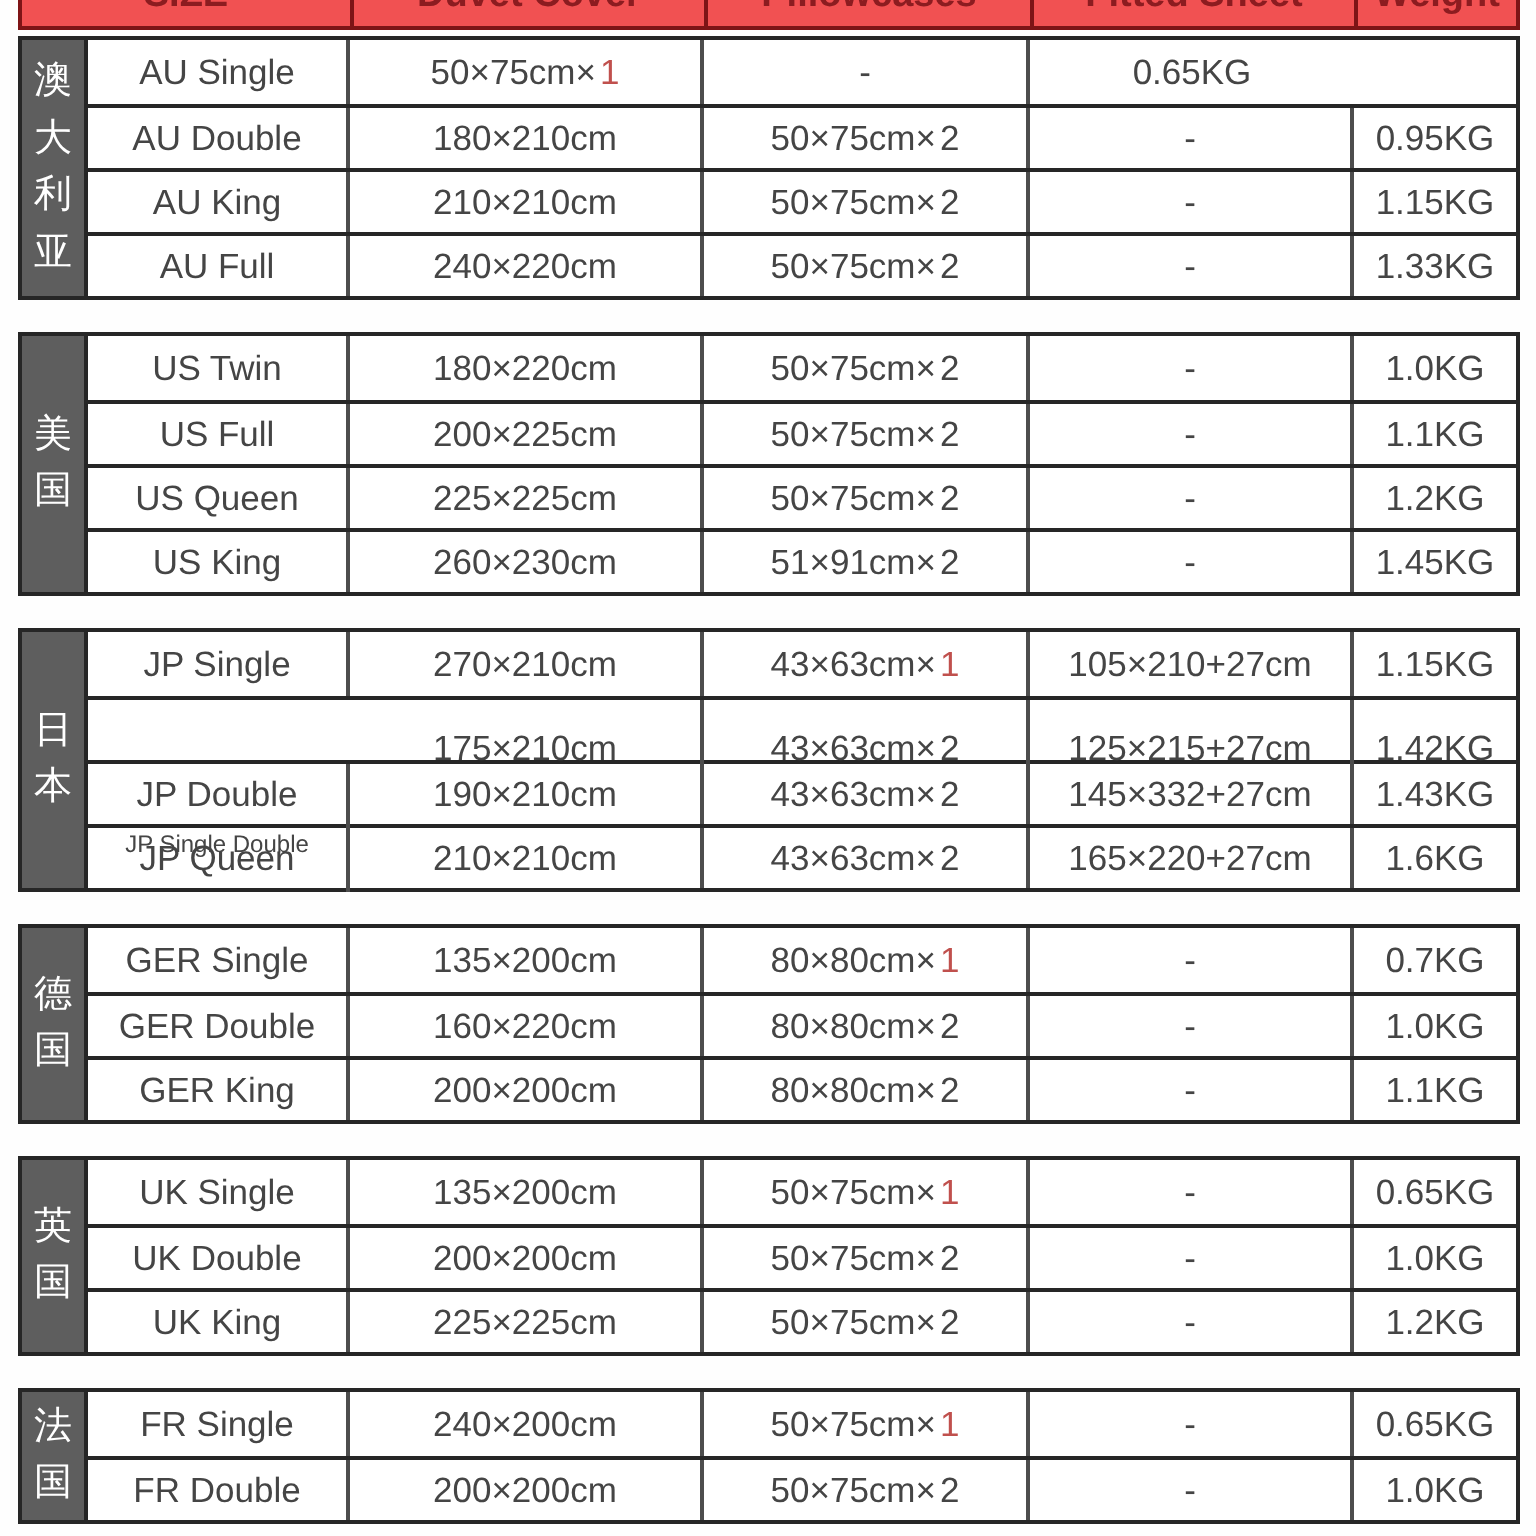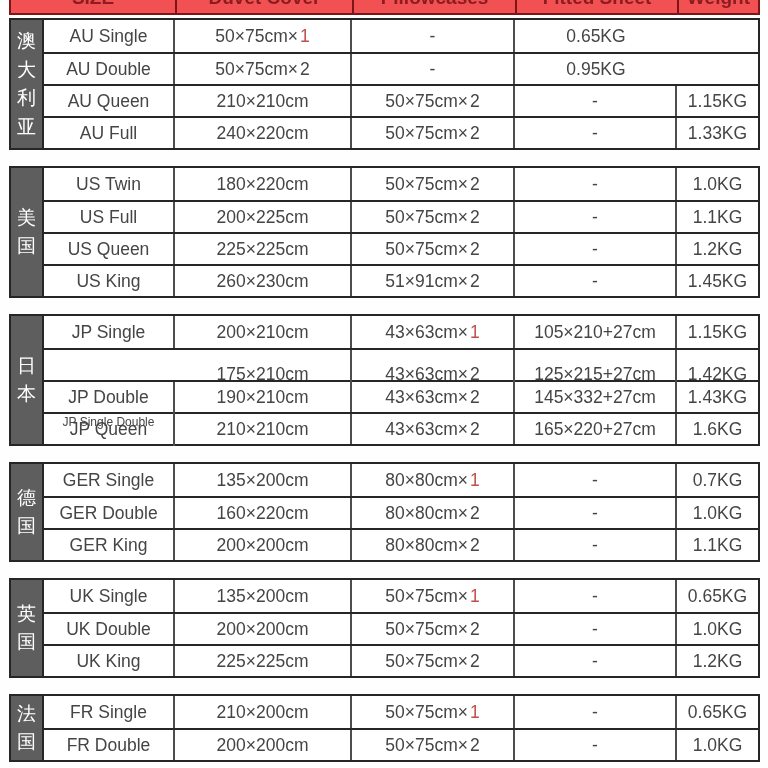--- a/index.html
+++ b/index.html
@@ -92,30 +92,31 @@
     <div class="cell">
       <span>50×75cm×</span>
               <span class="qty red">1</span>
     </div>
     <div class="cell">-</div>
     <div class="cell">0.65KG</div>
   </div>
 
   <div class="row">
     <div class="cell">AU Double</div>
+    <div class="cell">180×210cm</div>
     <div class="cell">
       <span>50×75cm×</span>
               <span class="qty">2</span>
     </div>
     <div class="cell">-</div>
     <div class="cell">0.95KG</div>
   </div>
 
   <div class="row">
-    <div class="cell">AU Queen</div>
+    <div class="cell">AU King</div>
     <div class="cell">210×210cm</div>
     <div class="cell">
       <span>50×75cm×</span>
               <span class="qty">2</span>
     </div>
     <div class="cell">-</div>
     <div class="cell">1.15KG</div>
   </div>
 
   <div class="row">
@@ -180,21 +181,21 @@
   </div>
 </div>
   </section>
 
   <section class="section">
     <div class="country-cell">日
 本</div>
     <div class="rows">
   <div class="row">
     <div class="cell">JP Single</div>
-    <div class="cell">200×210cm</div>
+    <div class="cell">270×210cm</div>
     <div class="cell">
       <span>43×63cm×</span>
               <span class="qty red">1</span>
     </div>
     <div class="cell">105×210+27cm</div>
     <div class="cell">1.15KG</div>
   </div>
 
   <div class="row">
     <div class="cell" style="font-size: 12px; margin-top: 48px;">JP Single Double</div>
@@ -308,21 +309,21 @@
   </div>
 </div>
   </section>
 
   <section class="section">
     <div class="country-cell">法
 国</div>
     <div class="rows">
   <div class="row">
     <div class="cell">FR Single</div>
-    <div class="cell">210×200cm</div>
+    <div class="cell">240×200cm</div>
     <div class="cell">
       <span>50×75cm×</span>
               <span class="qty red">1</span>
     </div>
     <div class="cell">-</div>
     <div class="cell">0.65KG</div>
   </div>
 
   <div class="row">
     <div class="cell">FR Double</div>

